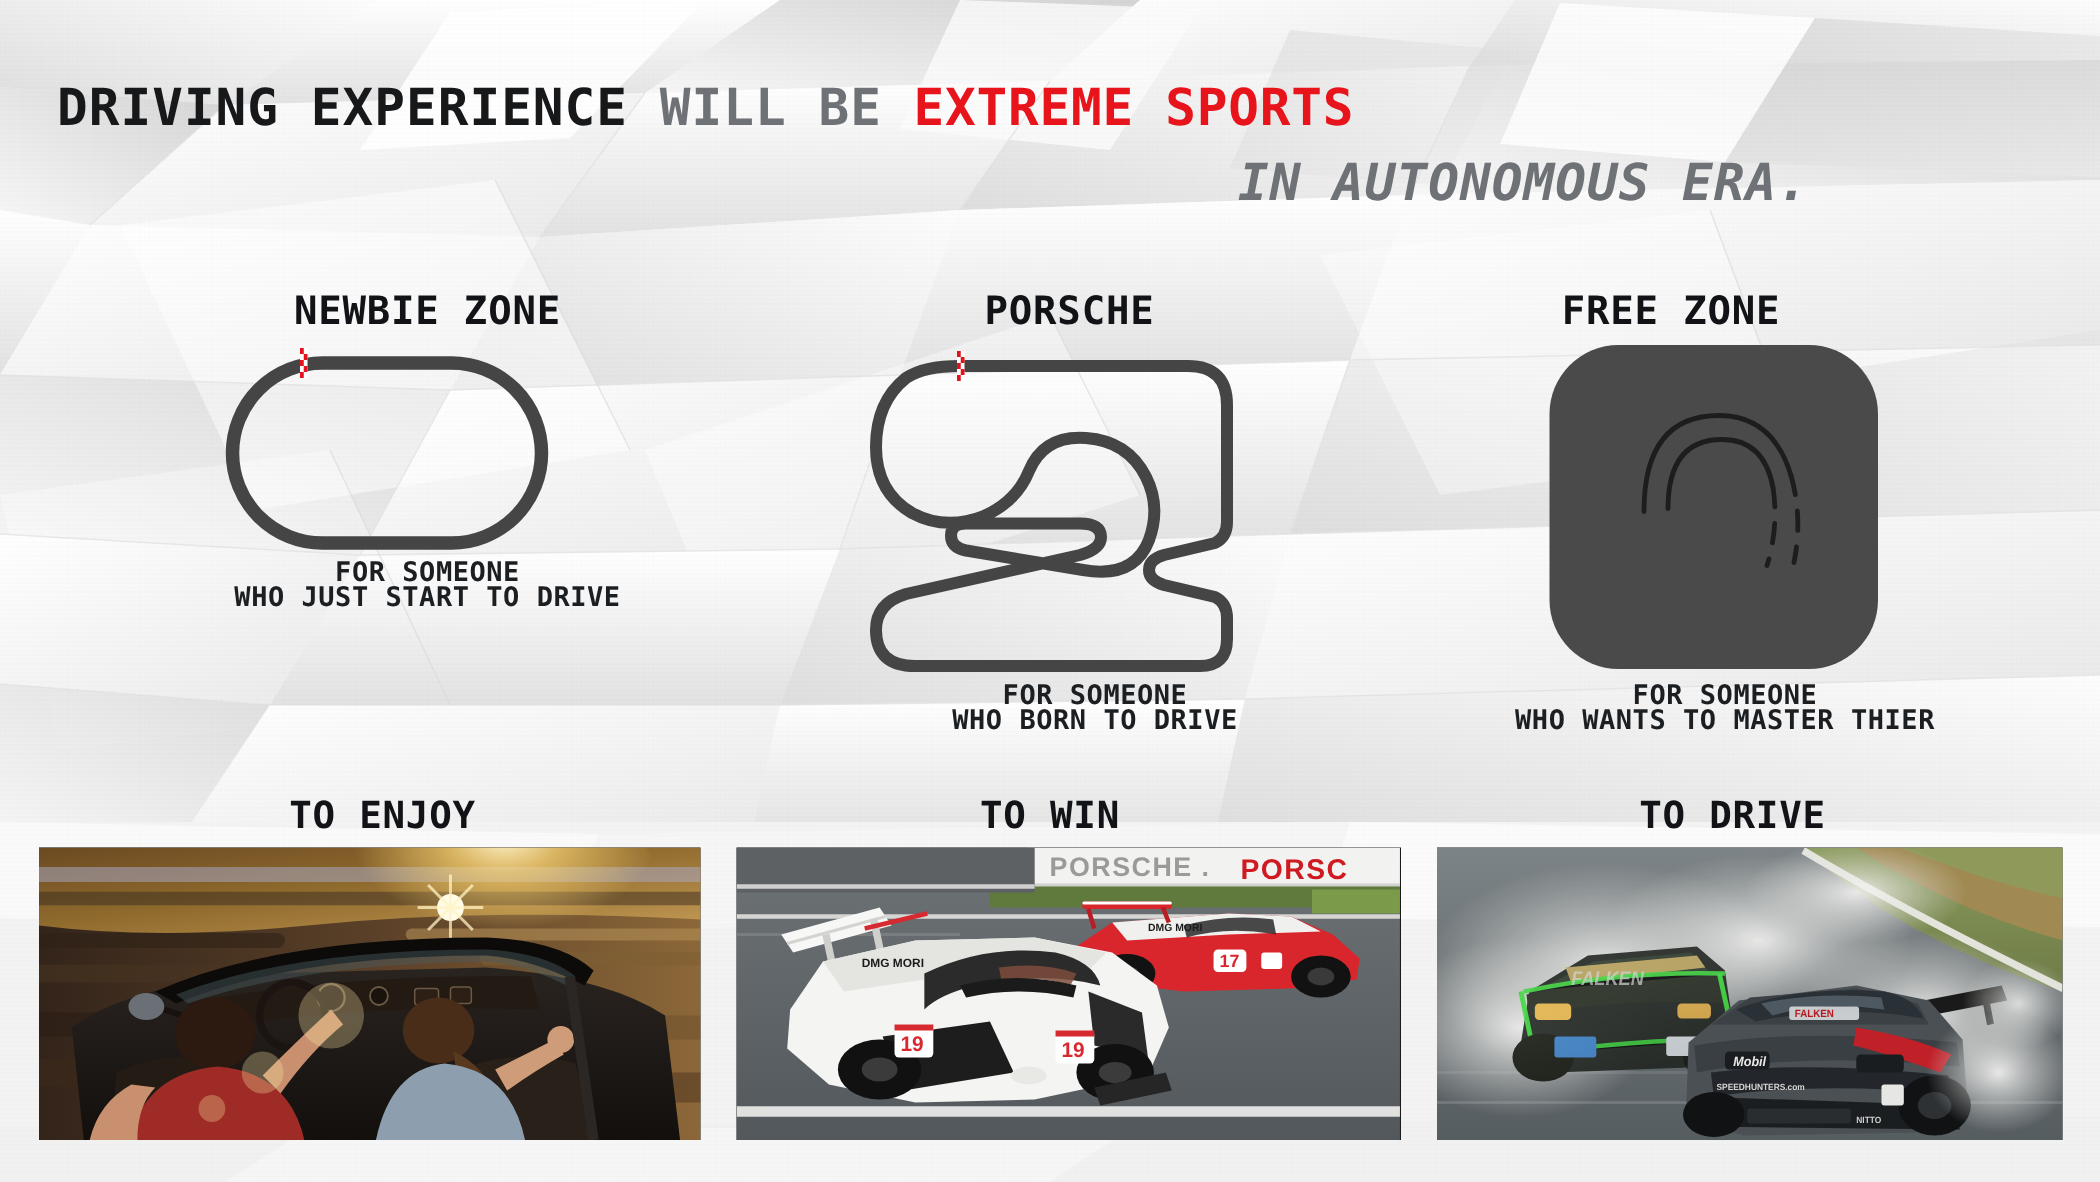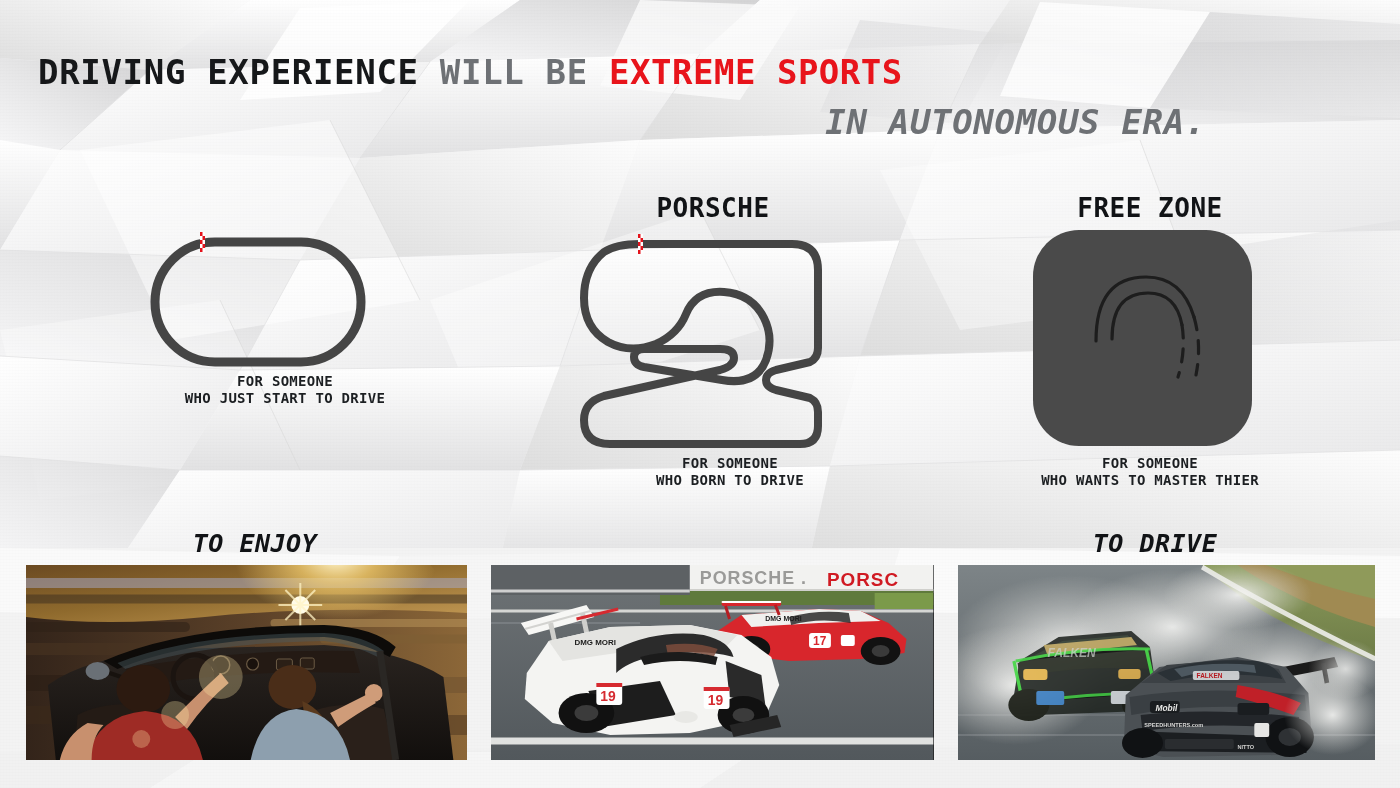--- a/index.html
+++ b/index.html
@@ -80,51 +80,50 @@
   .zone-title {
     position: absolute;
     font-size: 26px;
     line-height: 30px;
     color: #111316;
     text-align: center;
     z-index: 5;
   }
   .zone-sub {
     position: absolute;
-    font-size: 14px;
+    font-size: 18px;
     line-height: 17px;
     color: #1c1f22;
     text-align: center;
     z-index: 5;
     white-space: pre-line;
   }
 
   #title-newbie  { left: 125px;  top: 193px; width: 320px; }
   #title-veteran { left: 578px;  top: 193px; width: 270px; }
-  #title-free    { left: 1020px; top: 193px; width: 260px; }
+  #title-free    { left: 984px; top: 193px; width: 260px; }
 
   #sub-newbie  { left: 130px;  top: 373px; width: 310px; }
   #sub-veteran { left: 585px;  top: 455px; width: 290px; }
   #sub-free    { left: 1000px; top: 455px; width: 300px; }
 
   
   .track { position: absolute; z-index: 4; }
   #track-newbie  { left: 148px; top: 232px;  width: 220px; height: 140px; }
   #track-veteran { left: 560px; top: 230px;  width: 290px; height: 225px; }
   #pad-free      { left: 1030px; top: 227px; width: 225px; height: 222px; }
 
   
   .photo-label {
     position: absolute;
     font-size: 25px;
     line-height: 28px;
     color: #111316;
     text-align: center;
     z-index: 6;
-    font-style: italic;
   }
   #label-enjoy  { left: 135px;  top: 530px; width: 240px; }
   #label-win    { left: 595px;  top: 530px; width: 210px; }
   #label-master { left: 1035px; top: 530px; width: 240px; }
 
   
   #photos {
     position: absolute;
     left: 26px;
     top: 565px;
@@ -241,20 +240,21 @@
       </g>
     </svg>
     <div id="grain"></div>
   </div>
 
   <div id="headline">
     <div id="line1" class="techno"><span class="t-dark">DRIVING EXPERIENCE</span><span class="t-gray"> WILL BE </span><span class="t-red">EXTREME SPORTS</span></div>
     <div id="line2" class="techno t-gray">IN AUTONOMOUS ERA.</div>
   </div>
 
+  <div id="title-newbie" class="zone-title techno">NEWBIE ZONE</div>
 
   <div id="track-newbie" class="track">
     <svg viewBox="0 0 220 140">
       <rect x="7" y="10" width="206" height="120" rx="60" ry="60" fill="none" stroke="#454545" stroke-width="9" stroke-linejoin="round"></rect>
 
       <g>
         <rect x="52" y="0" width="5" height="20" fill="#ffffff"></rect>
         <rect x="52" y="0" width="2.5" height="4" fill="#e4121b"></rect>
         <rect x="54.5" y="4" width="2.5" height="4" fill="#e4121b"></rect>
         <rect x="52" y="8" width="2.5" height="4" fill="#e4121b"></rect>
@@ -334,20 +334,21 @@
       <g fill="none" stroke="#1d1d1d" stroke-width="3.2" stroke-linecap="round" stroke-dasharray="13 11">
         <path d="M 152 98 Q 156 124 148 150"></path>
       </g>
     </svg>
   </div>
 
   <div id="sub-free" class="zone-sub techno">FOR SOMEONE
 WHO WANTS TO MASTER THIER</div>
 
   <div id="label-enjoy" class="photo-label techno">TO ENJOY</div>
+  <div id="label-win" class="photo-label techno">TO WIN</div>
   <div id="label-master" class="photo-label techno">TO DRIVE</div>
 
   <div id="photos">
 
     <div class="photo" id="photo-enjoy">
       <svg viewBox="0 0 444 195" preserveAspectRatio="none">
         <defs>
           <linearGradient id="p1sky" x1="0" y1="0" x2="1" y2="1">
             <stop offset="0" stop-color="#6b4a22"></stop>
             <stop offset=".45" stop-color="#8f6a2d"></stop>

